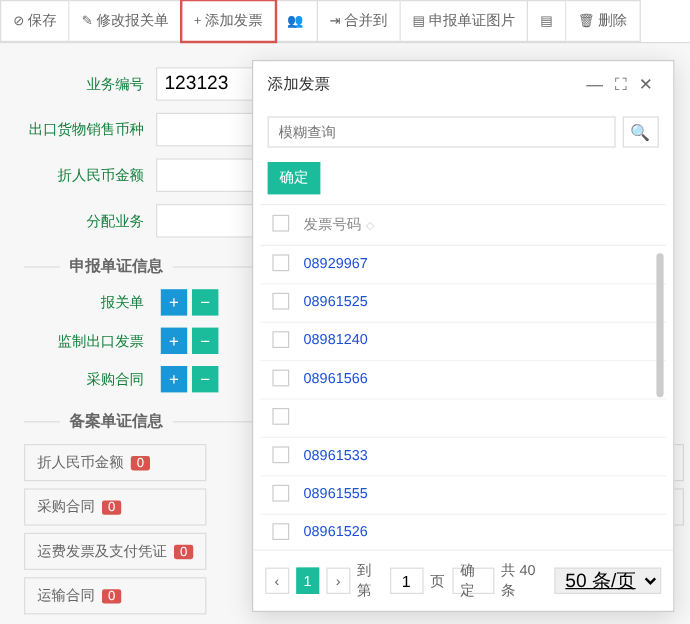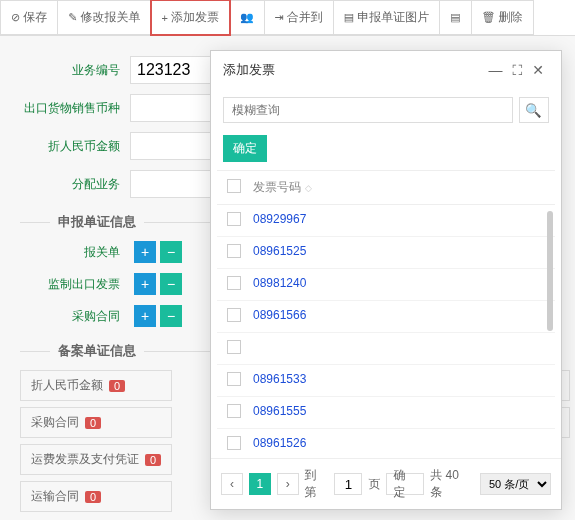--- a/index.html
+++ b/index.html
@@ -50,21 +50,21 @@
 .col-check { width: 26px; }
 .col-num { flex: 1; }
 .chk { width: 14px; height: 14px; border: 1px solid #ccc; display: inline-block; }
 .sort-icons { color: #ccc; font-size: 9px; margin-left: 4px; }
 .scrollbar { position: absolute; right: 2px; top: 40px; width: 6px; height: 120px; background: #ccc; border-radius: 3px; }
 
 .modal-pager { display: flex; align-items: center; padding: 8px 10px; border-top: 1px solid #eee; gap: 6px; font-size: 12px; color: #666; }
 .page-btn { border: 1px solid #ddd; width: 22px; height: 22px; display: flex; align-items: center; justify-content: center; cursor: pointer; background: #fff; }
 .page-btn.active { background: #1abc9c; color: #fff; border-color: #1abc9c; }
 .page-input { width: 28px; border: 1px solid #ddd; text-align: center; height: 22px; }
-.page-select { border: 1px solid #ddd; height: 22px; font-size: 11px; padding: 0 4px; }
+.page-select { border: 1px solid #ddd; height: 22px; font-size: 16px; padding: 0 4px; text-decoration: underline; }
 </style>
 </head>
 <body>
 
 <div class="toolbar">
   <button class="toolbar-btn">
       <span class="tb-icon">⊘</span>
       <span>保存</span>
     </button>
   <button class="toolbar-btn">

